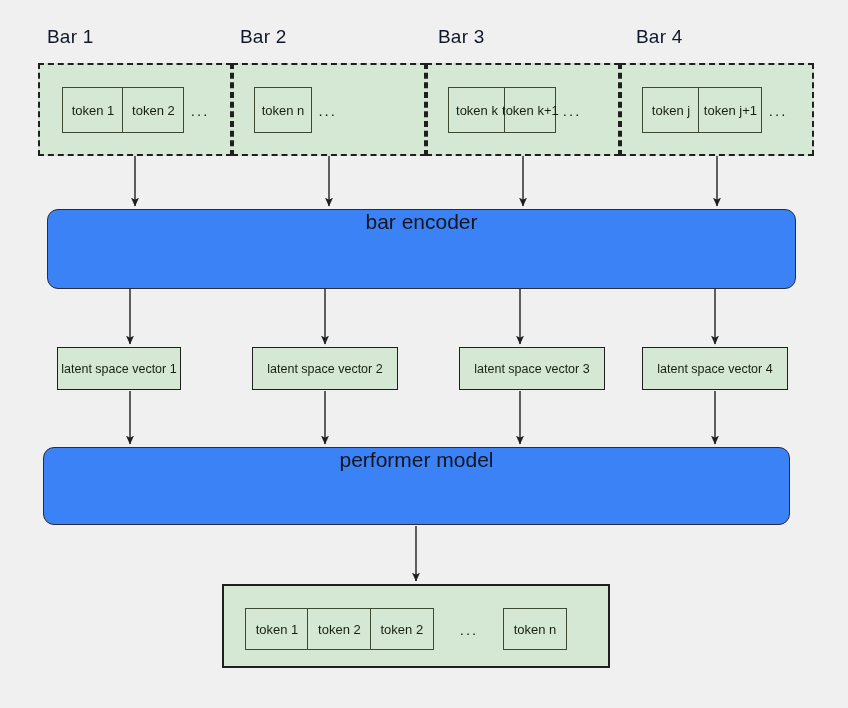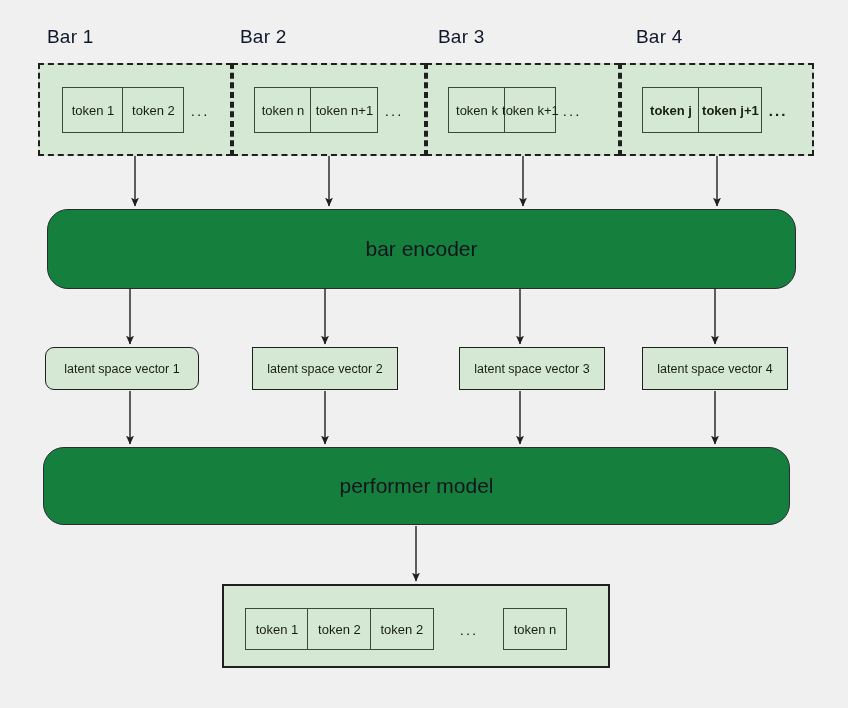--- a/index.html
+++ b/index.html
@@ -64,25 +64,25 @@
     justify-content: center;
     font-size: 15px;
     color: #17200f;
     letter-spacing: 2px;
     padding-left: 8px;
     white-space: nowrap;
   }
 
   
   .proc-box {
-    background: #15803d;
+    background: #3b82f6;
     border: 1.7px solid #2b2b35;
-    border-radius: 21px;
-    display: flex;
-    align-items: center;
+    border-radius: 11px;
+    display: flex;
+    align-items: flex-start;
     justify-content: center;
     font-size: 21px;
     color: #14141c;
   }
 
   
   .latent-box {
     background: #d5e8d4;
     border: 1.8px solid #1f1f1f;
     display: flex;
@@ -146,35 +146,34 @@
     <div class="token-row" style="left:22px;">
       <div class="token-cell" style="width:62px;">token 1</div>
       <div class="token-cell" style="width:62px;">token 2</div>
       <div class="ellipsis">...</div>
     </div>
   </div>
 
   <div class="abs bar-region" style="left:232px; width:194px;">
     <div class="token-row" style="left:20px;">
       <div class="token-cell" style="width:58px;">token n</div>
-      <div class="token-cell" style="width:68px;">token n+1</div>
       <div class="ellipsis">...</div>
     </div>
   </div>
 
   <div class="abs bar-region" style="left:426px; width:194px;">
     <div class="token-row" style="left:20px;">
       <div class="token-cell" style="width:58px;">token k</div>
       <div class="token-cell" style="width:52px;">token k+1</div>
       <div class="ellipsis">...</div>
     </div>
   </div>
 
   <div class="abs bar-region" style="left:620px; width:194px;">
-    <div class="token-row" style="left:20px;font-weight:bold;">
+    <div class="token-row" style="left:20px;">
       <div class="token-cell" style="width:58px;">token j</div>
       <div class="token-cell" style="width:64px;">token j+1</div>
       <div class="ellipsis">...</div>
     </div>
   </div>
 
   <div class="conn" style="left:0; top:0; width:848px; height:708px;">
     <svg width="848" height="708">
       <defs>
         <marker id="ah" markerWidth="10" markerHeight="10" refX="8.4" refY="4" orient="auto" markerUnits="userSpaceOnUse">
@@ -198,21 +197,21 @@
       <line x1="715" y1="391" x2="715" y2="444" stroke="#1f1f1f" stroke-width="1.4" marker-end="url(#ah)"></line>
 
       <line x1="416" y1="526" x2="416" y2="581" stroke="#1f1f1f" stroke-width="1.4" marker-end="url(#ah)"></line>
     </svg>
   </div>
 
   <div class="abs proc-box" style="left:47px; top:209px; width:749px; height:80px;">
     <span>bar encoder</span>
   </div>
 
-  <div class="abs latent-box" style="left:45px; width:154px;border-radius:9px;">latent space vector 1</div>
+  <div class="abs latent-box" style="left:57px; width:124px;">latent space vector 1</div>
   <div class="abs latent-box" style="left:252px; width:146px;">latent space vector 2</div>
   <div class="abs latent-box" style="left:447px; width:146px;margin-left:12px;">latent space vector 3</div>
   <div class="abs latent-box" style="left:642px; width:146px;">latent space vector 4</div>
 
   <div class="abs proc-box" style="left:43px; top:447px; width:747px; height:78px;">
     <span>performer model</span>
   </div>
 
   <div class="abs out-region">
     <div class="abs out-token" style="left:21px; width:64px;">token 1</div>

